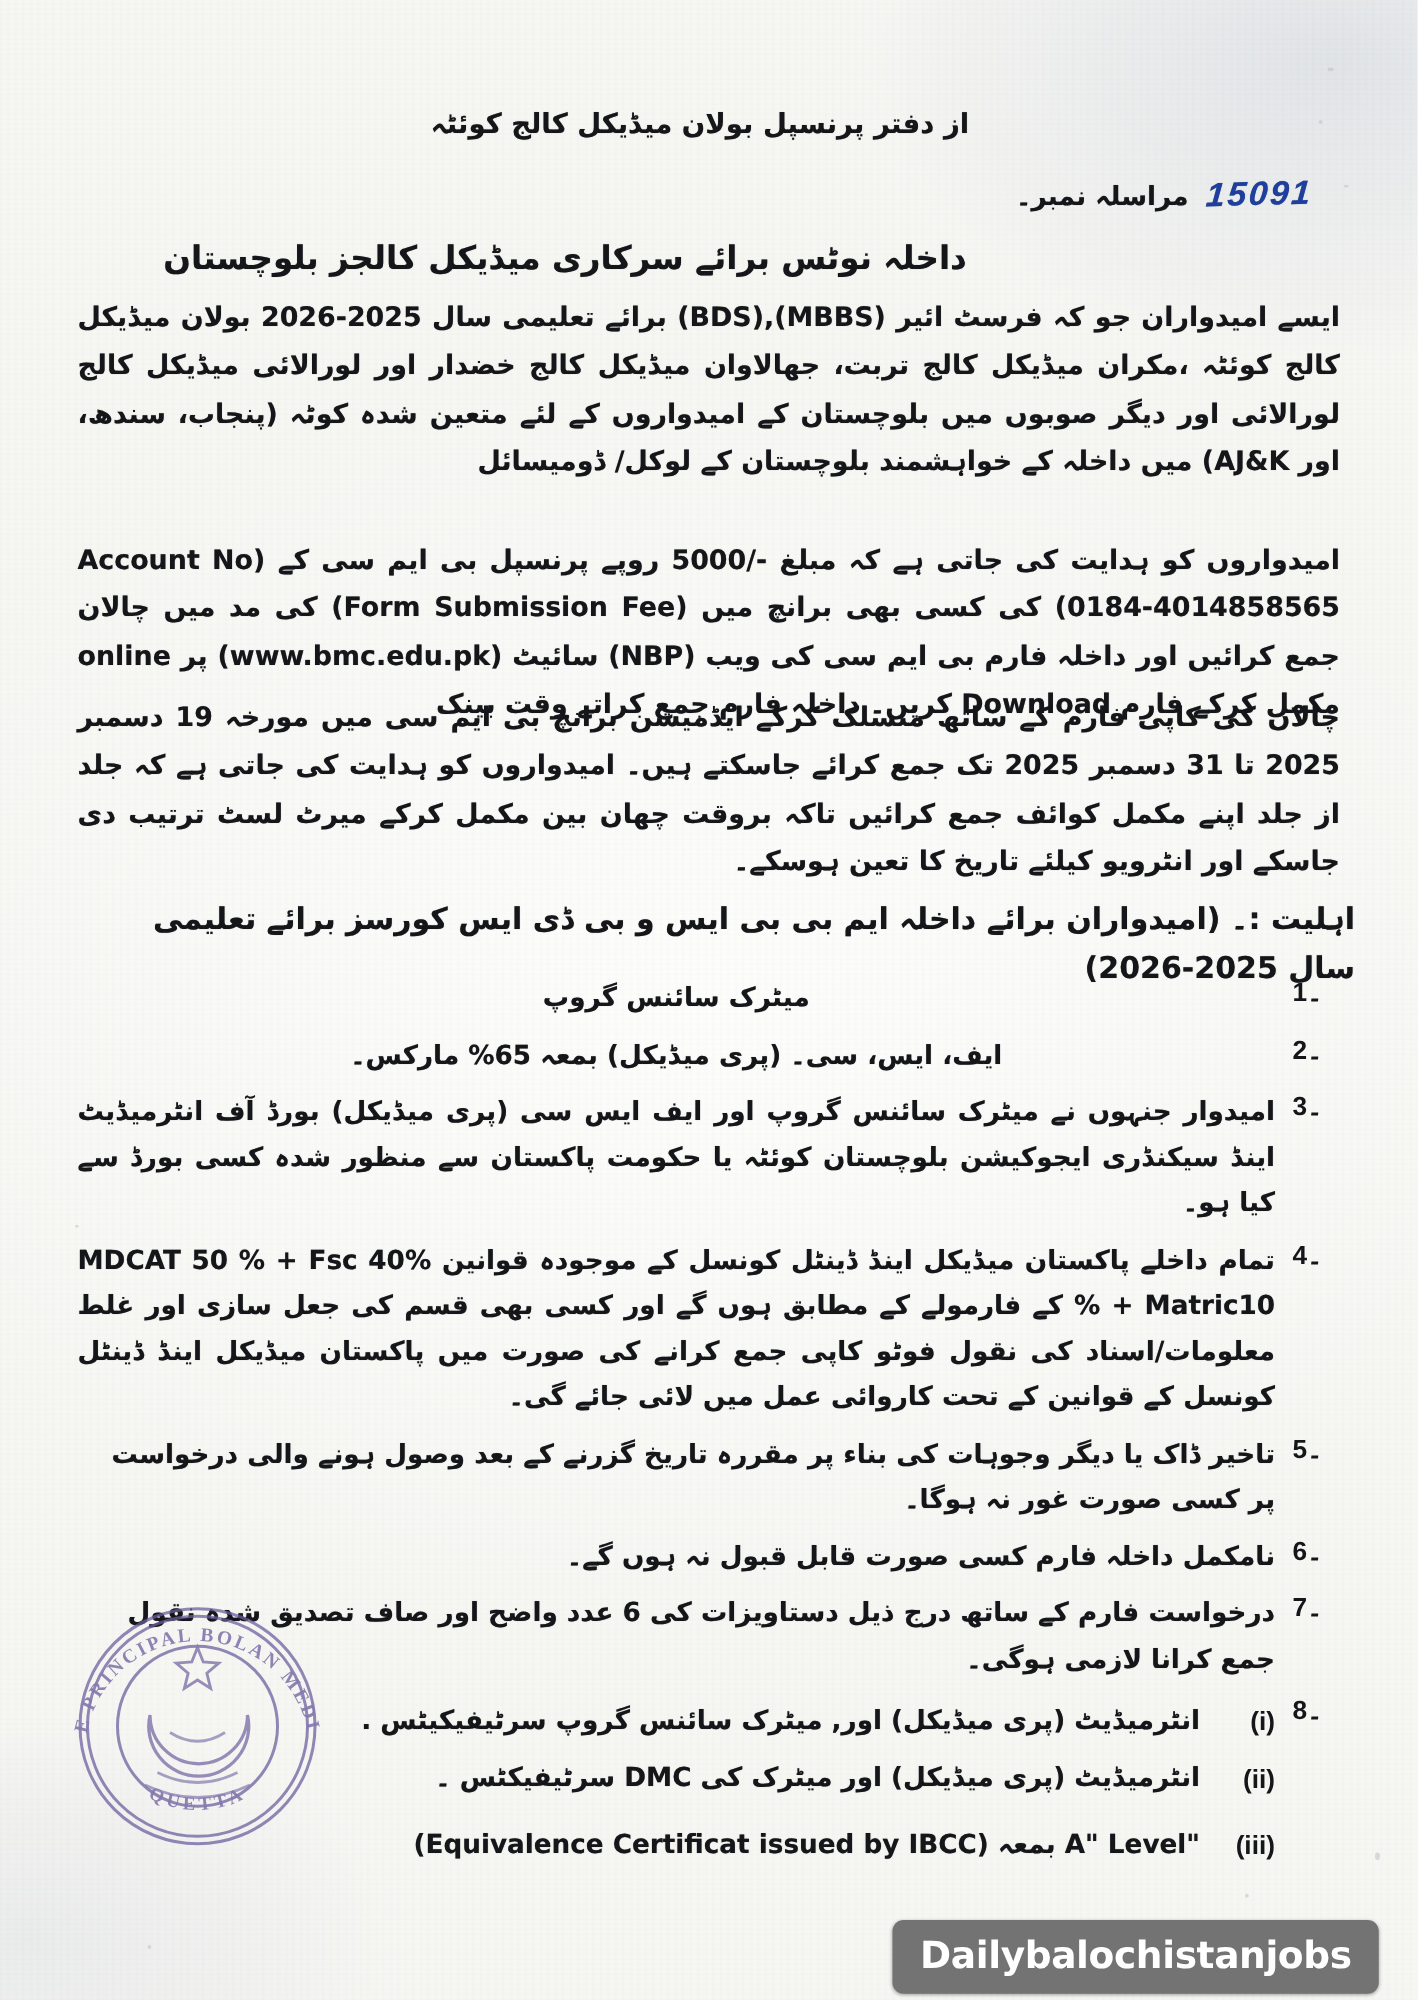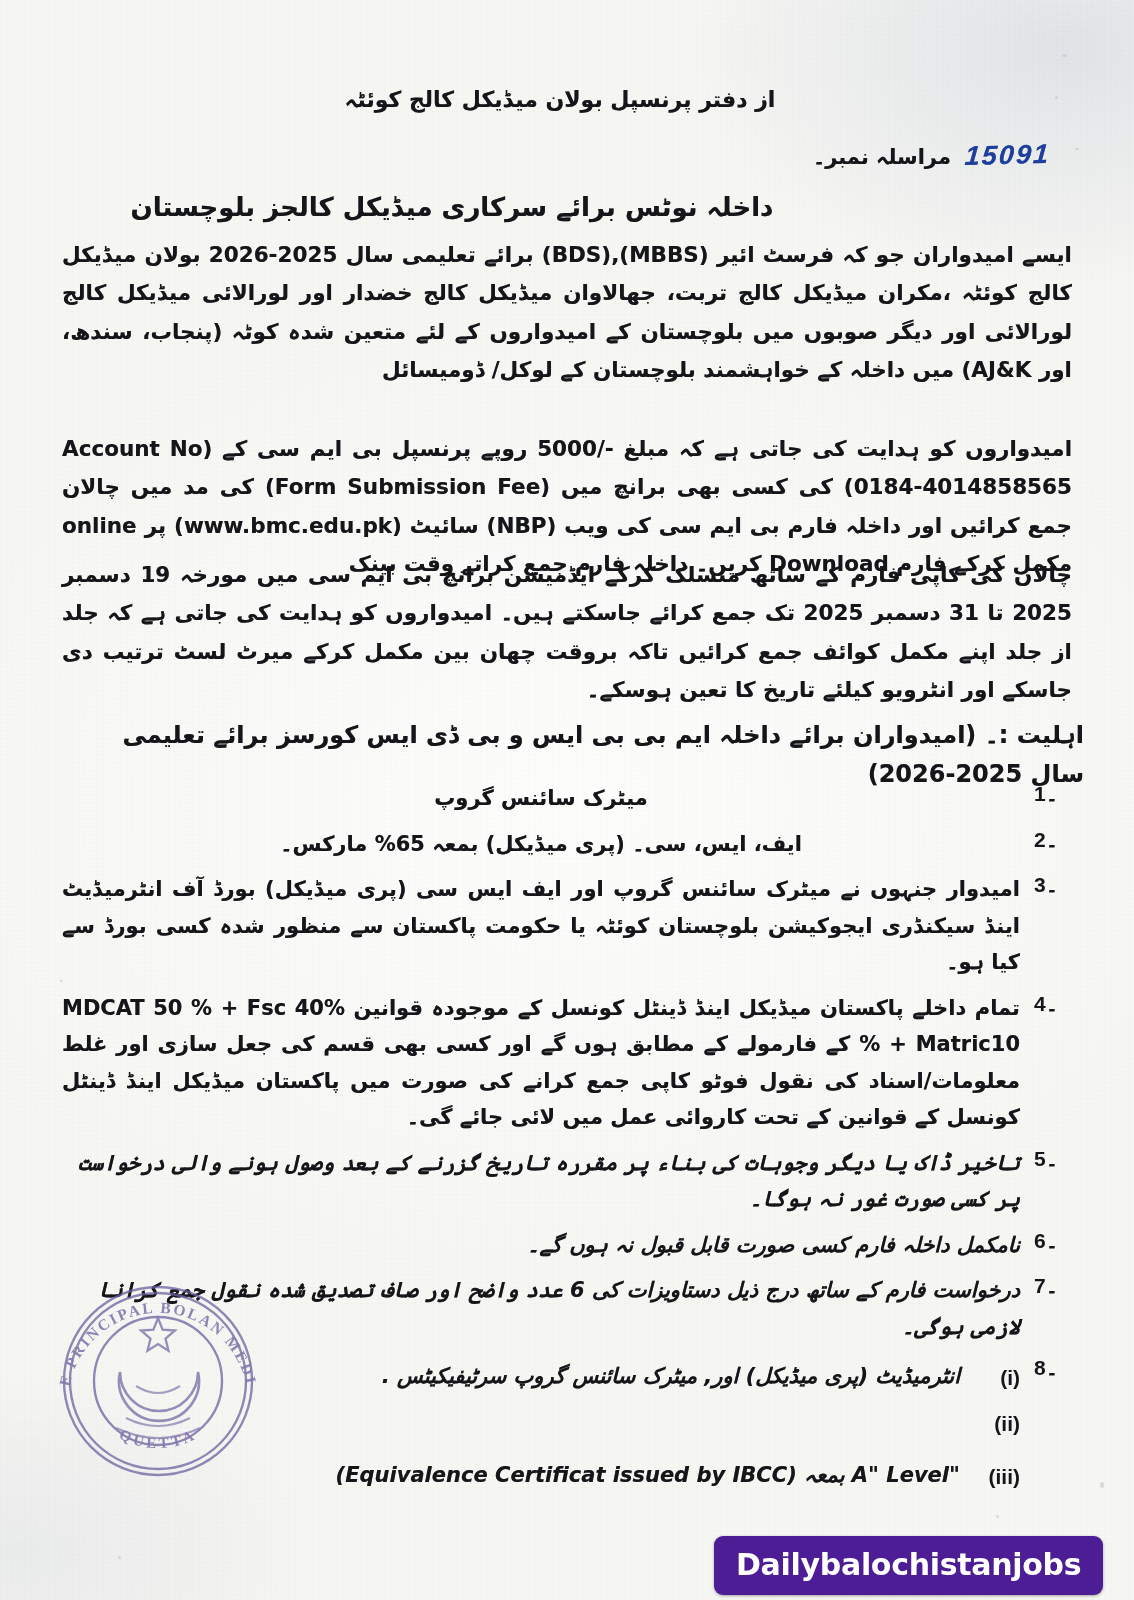--- a/index.html
+++ b/index.html
@@ -116,41 +116,41 @@
     padding-top:2px;
   }
   .li-txt{
     flex:1 1 auto;
     font-size:21px;
     line-height:1.74;
     text-align:justify;
     text-align-last:right;
   }
   .li-txt.c{text-align:center;text-align-last:center;}
-  .li-txt.r{text-align:right;text-align-last:right;font-style:italic;}
+  .li-txt.r{text-align:right;text-align-last:right;}
 
   
   .sub{
     margin-top:4px;
   }
   .sub .li-num{width:60px;}
   .sub .li{margin-bottom:7px;}
 
   
   .seal{
     position:absolute;left:48px;top:1268px;
     width:220px;height:222px;
     opacity:.82;
   }
   .seal svg{width:100%;height:100%;display:block;}
 
   
   .badge{
     position:absolute;left:714px;top:1536px;
-    background:#4c1d95;
+    background:#737373;
     color:#ffffff;
     border-radius:9px;
     padding:11px 22px 13px 22px;
     font-family:"DejaVu Sans", sans-serif;
     font-weight:700;
     font-size:30px;
     letter-spacing:-0.3px;
     direction:ltr;
     white-space:nowrap;
     box-shadow:0 1px 3px rgba(0,0,0,.35);
@@ -234,20 +234,21 @@
       <div class="li-txt">
         <div class="sub">
 
           <div class="li">
             <div class="li-num">(i)</div>
             <div class="li-txt u r">انٹرمیڈیٹ (پری میڈیکل) اور, میٹرک سائنس گروپ سرٹیفیکیٹس .</div>
           </div>
 
           <div class="li">
             <div class="li-num">(ii)</div>
+            <div class="li-txt u r">انٹرمیڈیٹ (پری میڈیکل) اور میٹرک کی DMC سرٹیفیکٹس ۔</div>
           </div>
 
           <div class="li" style="margin-top:14px;">
             <div class="li-num">(iii)</div>
             <div class="li-txt u r">"A" Level بمعہ (Equivalence Certificat issued by IBCC)</div>
           </div>
 
         </div>
       </div>
     </div>

